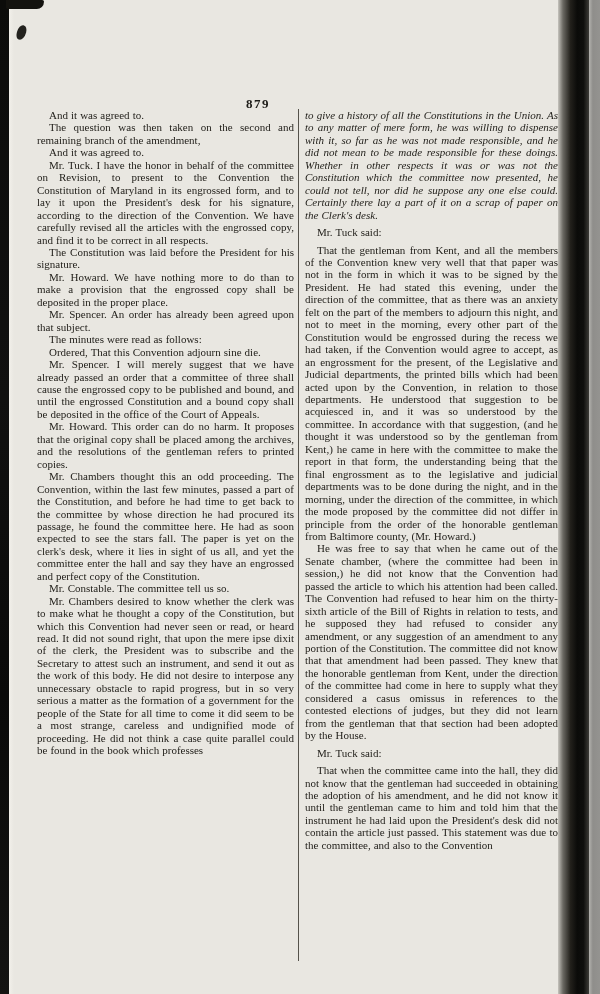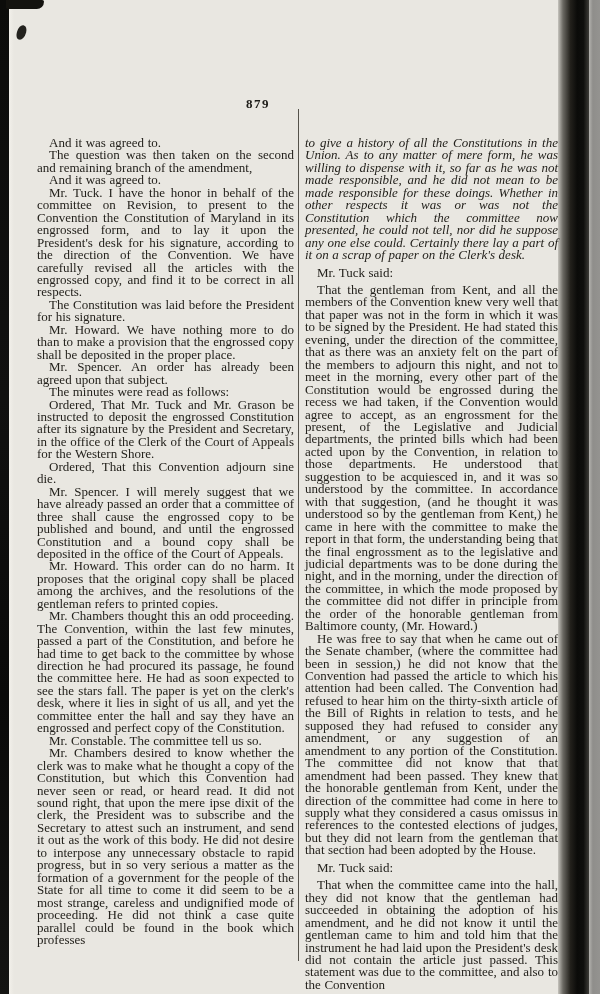--- a/index.html
+++ b/index.html
@@ -39,23 +39,22 @@
     background:#55524b;
   }
   
   .page-number {
     position:absolute; left:36px; top:96px; width:444px;
     text-align:center; font-size:13px; font-weight:bold;
     letter-spacing:1.5px; color:#1d1c18;
   }
   .text-col {
     position:absolute; top:109px; color:#24221d;
-    font-size:13px; line-height:12.45px; text-align:justify;
+    font-size:11px; line-height:12.45px; text-align:justify;
     word-spacing:0.3px;
-    margin-top:28px;
   }
   .text-col.left  { left:37px;  width:257px; }
   .text-col.right { left:305px; width:253px; }
   .text-col p { margin:0; text-indent:12px; }
   .text-col p.no-indent { text-indent:0;font-style:italic; }
   .text-col p.spaced { margin:5px 0; }
 </style>
 </head>
 <body>
 
@@ -73,21 +72,20 @@
 
   <div class="text-col left">
     <p>And it was agreed to.</p>
     <p>The question was then taken on the second and remaining branch of the amendment,</p>
     <p>And it was agreed to.</p>
     <p>Mr. Tuck. I have the honor in behalf of the committee on Revision, to present to the Convention the Constitution of Maryland in its engrossed form, and to lay it upon the President's desk for his signature, according to the direction of the Convention. We have carefully revised all the articles with the engrossed copy, and find it to be correct in all respects.</p>
     <p>The Constitution was laid before the President for his signature.</p>
     <p>Mr. Howard. We have nothing more to do than to make a provision that the engrossed copy shall be deposited in the proper place.</p>
     <p>Mr. Spencer. An order has already been agreed upon that subject.</p>
     <p>The minutes were read as follows:</p>
-    <p>Ordered, That Mr. Tuck and Mr. Grason be instructed to deposit the engrossed Constitution after its signature by the President and Secretary, in the office of the Clerk of the Court of Appeals for the Western Shore.</p>
     <p>Ordered, That this Convention adjourn sine die.</p>
     <p>Mr. Spencer. I will merely suggest that we have already passed an order that a committee of three shall cause the engrossed copy to be published and bound, and until the engrossed Constitution and a bound copy shall be deposited in the office of the Court of Appeals.</p>
     <p>Mr. Howard. This order can do no harm. It proposes that the original copy shall be placed among the archives, and the resolutions of the gentleman refers to printed copies.</p>
     <p>Mr. Chambers thought this an odd proceeding. The Convention, within the last few minutes, passed a part of the Constitution, and before he had time to get back to the committee by whose direction he had procured its passage, he found the committee here. He had as soon expected to see the stars fall. The paper is yet on the clerk's desk, where it lies in sight of us all, and yet the committee enter the hall and say they have an engrossed and perfect copy of the Constitution.</p>
     <p>Mr. Constable. The committee tell us so.</p>
     <p>Mr. Chambers desired to know whether the clerk was to make what he thought a copy of the Constitution, but which this Convention had never seen or read, or heard read. It did not sound right, that upon the mere ipse dixit of the clerk, the President was to subscribe and the Secretary to attest such an instrument, and send it out as the work of this body. He did not desire to interpose any unnecessary obstacle to rapid progress, but in so very serious a matter as the formation of a government for the people of the State for all time to come it did seem to be a most strange, careless and undignified mode of proceeding. He did not think a case quite parallel could be found in the book which professes</p>
   </div>
 
   <div class="text-col right">
     <p class="no-indent">to give a history of all the Constitutions in the Union. As to any matter of mere form, he was willing to dispense with it, so far as he was not made responsible, and he did not mean to be made responsible for these doings. Whether in other respects it was or was not the Constitution which the committee now presented, he could not tell, nor did he suppose any one else could. Certainly there lay a part of it on a scrap of paper on the Clerk's desk.</p>

